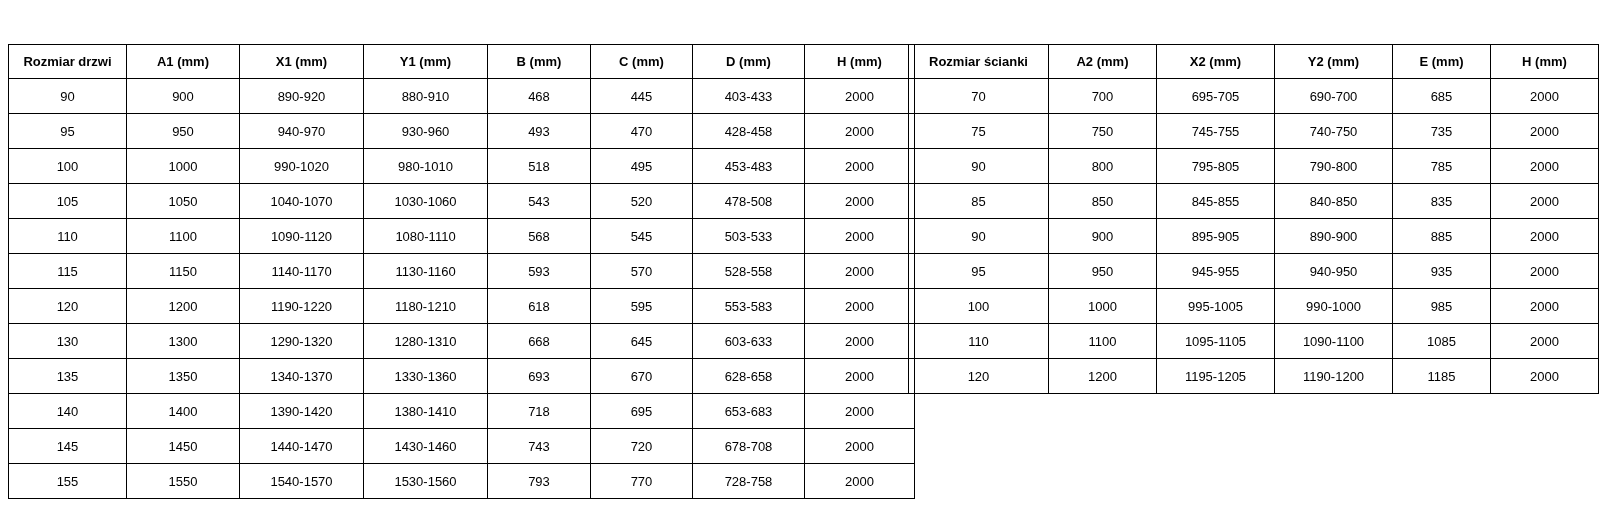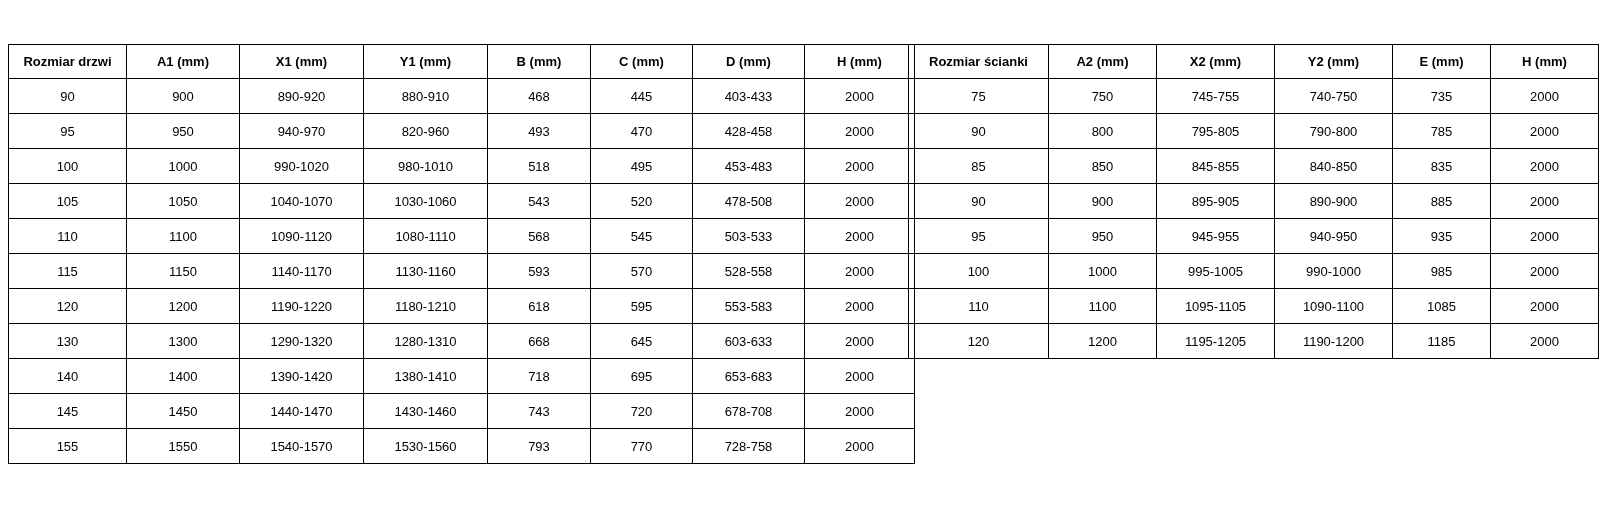--- a/index.html
+++ b/index.html
@@ -103,21 +103,21 @@
             <td>880-910</td>
             <td>468</td>
             <td>445</td>
             <td>403-433</td>
             <td>2000</td>
           </tr>
           <tr>
             <td>95</td>
             <td>950</td>
             <td>940-970</td>
-            <td>820-960</td>
+            <td>930-960</td>
             <td>493</td>
             <td>470</td>
             <td>428-458</td>
             <td>2000</td>
           </tr>
           <tr>
             <td>100</td>
             <td>1000</td>
             <td>990-1020</td>
             <td>980-1010</td>
@@ -167,20 +167,30 @@
             <td>2000</td>
           </tr>
           <tr>
             <td>130</td>
             <td>1300</td>
             <td>1290-1320</td>
             <td>1280-1310</td>
             <td>668</td>
             <td>645</td>
             <td>603-633</td>
+            <td>2000</td>
+          </tr>
+          <tr>
+            <td>135</td>
+            <td>1350</td>
+            <td>1340-1370</td>
+            <td>1330-1360</td>
+            <td>693</td>
+            <td>670</td>
+            <td>628-658</td>
             <td>2000</td>
           </tr>
           <tr>
             <td>140</td>
             <td>1400</td>
             <td>1390-1420</td>
             <td>1380-1410</td>
             <td>718</td>
             <td>695</td>
             <td>653-683</td>
@@ -225,20 +235,28 @@
             <th>Rozmiar ścianki</th>
             <th>A2 (mm)</th>
             <th>X2 (mm)</th>
             <th>Y2 (mm)</th>
             <th>E (mm)</th>
             <th>H (mm)</th>
           </tr>
       </thead>
       <tbody>
           <tr>
+            <td>70</td>
+            <td>700</td>
+            <td>695-705</td>
+            <td>690-700</td>
+            <td>685</td>
+            <td>2000</td>
+          </tr>
+          <tr>
             <td>75</td>
             <td>750</td>
             <td>745-755</td>
             <td>740-750</td>
             <td>735</td>
             <td>2000</td>
           </tr>
           <tr>
             <td>90</td>
             <td>800</td>

